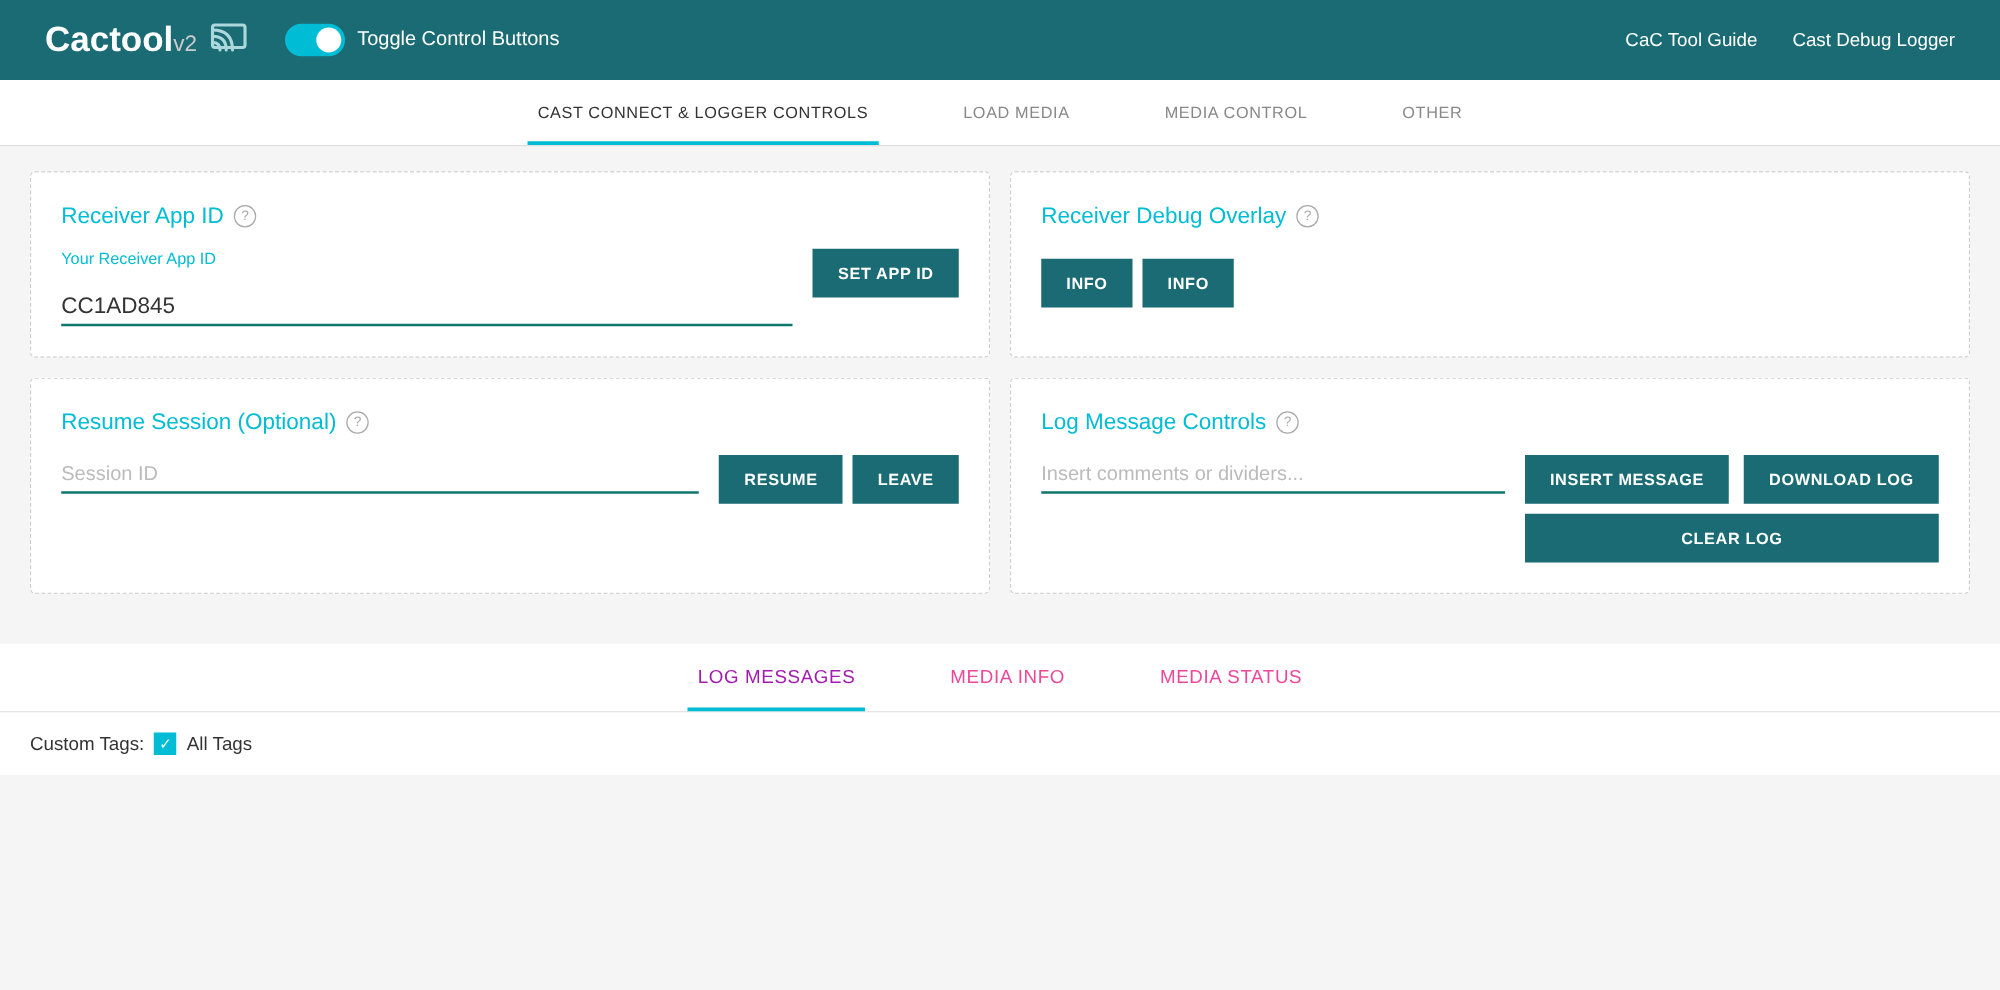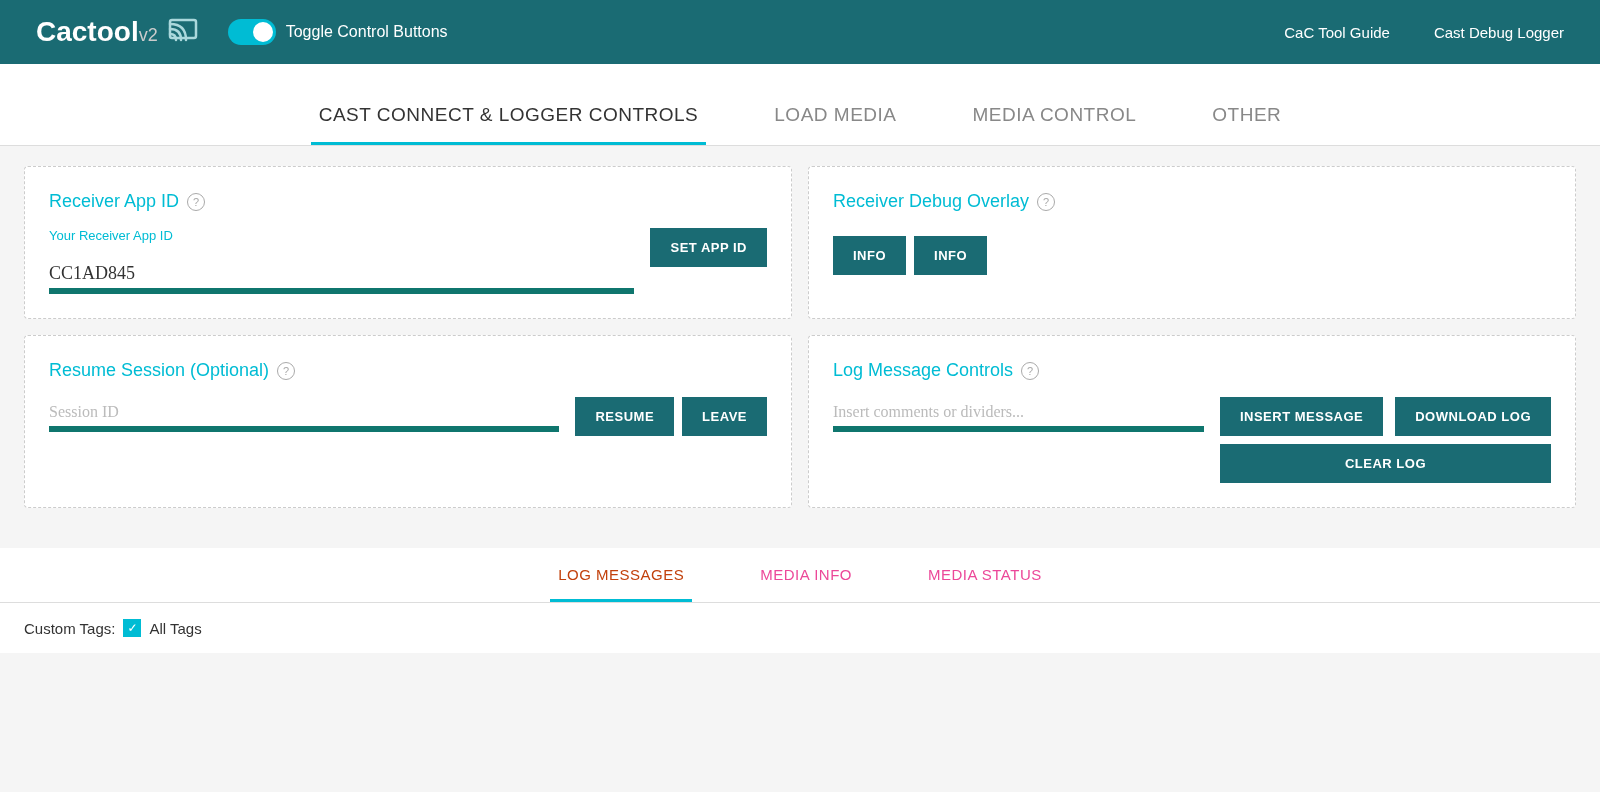--- a/index.html
+++ b/index.html
@@ -56,48 +56,47 @@
       background: white;
       border-radius: 50%;
     }
     .toggle-label {
       color: white;
       font-size: 16px;
     }
     .header-nav {
       margin-left: auto;
       display: flex;
-      gap: 44px;
+      gap: 28px;
       justify-content: flex-end;
     }
     .header-nav a {
       color: white;
       text-decoration: none;
       font-size: 15px;
     }
 
     
     .tab-bar {
       background: white;
       display: flex;
       justify-content: center;
       gap: 60px;
       border-bottom: 1px solid #ddd;
       padding: 0;
     }
     .tab-item {
       padding: 18px 8px 16px;
-      font-size: 19px;
+      font-size: 13px;
       color: #888;
       cursor: pointer;
       border-bottom: 3px solid transparent;
       letter-spacing: 0.5px;
       font-weight: 500;
       white-space: nowrap;
-      margin-top: 22px;
     }
     .tab-item.active {
       color: #333;
       border-bottom: 3px solid #00bcd4;
     }
 
     
     .main-content {
       padding: 20px 24px;
     }
@@ -149,27 +148,26 @@
       flex: 1;
     }
     .input-label {
       color: #00bcd4;
       font-size: 13px;
       margin-bottom: 16px;
     }
     .text-input {
       width: 100%;
       border: none;
-      border-bottom: 6px solid #0f766e;
+      border-bottom: 2px solid #0f766e;
       padding: 4px 0;
       font-size: 18px;
       color: #333;
       outline: none;
       background: transparent;
-      font-family: Liberation Serif, serif;
     }
     .text-input::placeholder {
       color: #bbb;
       font-size: 16px;
     }
 
     .buttons-group {
       display: flex;
       flex-direction: row;
       gap: 8px;
@@ -234,21 +232,21 @@
       padding: 18px 8px 16px;
       font-size: 15px;
       color: #ec4899;
       cursor: pointer;
       border-bottom: 3px solid transparent;
       letter-spacing: 0.5px;
       font-weight: 500;
       white-space: nowrap;
     }
     .bottom-tab-item.active {
-      color: #c2410c;
+      color: #a21caf;
       border-bottom: 3px solid #00bcd4;
     }
 
     .bottom-content {
       padding: 16px 24px;
       background: white;
     }
     .custom-tags-row {
       display: flex;
       align-items: center;

